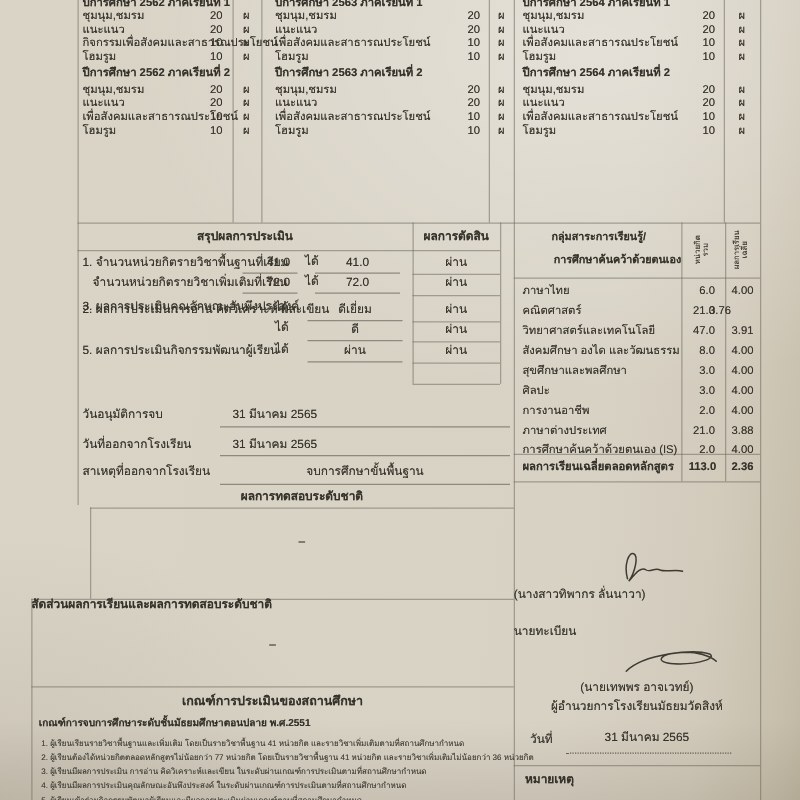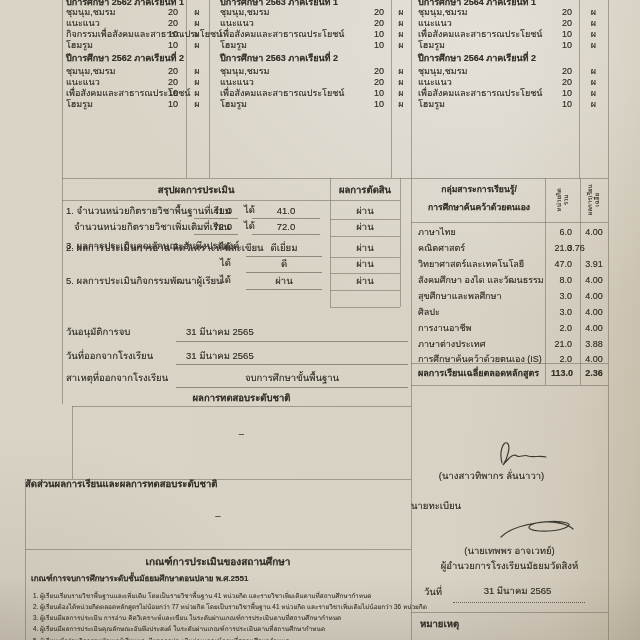--- a/index.html
+++ b/index.html
@@ -195,21 +195,21 @@
   <span class="t sm" style="left:33px;top:613px">3. ผู้เรียนมีผลการประเมิน การอ่าน คิดวิเคราะห์และเขียน ในระดับผ่านเกณฑ์การประเมินตามที่สถานศึกษากำหนด</span>
   <span class="t sm" style="left:33px;top:624px">4. ผู้เรียนมีผลการประเมินคุณลักษณะอันพึงประสงค์ ในระดับผ่านเกณฑ์การประเมินตามที่สถานศึกษากำหนด</span>
   <span class="t sm" style="left:33px;top:636px">5. ผู้เรียนเข้าร่วมกิจกรรมพัฒนาผู้เรียนและมีผลการประเมินผ่านเกณฑ์ตามที่สถานศึกษากำหนด</span>
 
   <div class="vl" style="left:545px;top:178px;height:207px"></div>
   <div class="vl" style="left:580px;top:178px;height:207px"></div>
   <div class="hl" style="left:411px;top:222px;width:197px"></div>
   <div class="hl" style="left:411px;top:363px;width:197px"></div>
   <div class="hl" style="left:411px;top:385px;width:197px"></div>
   <span class="t b" style="left:413px;top:184px;width:132px;text-align:center;font-size:8.6px">กลุ่มสาระการเรียนรู้/</span>
-  <span class="t b" style="left:413px;top:202px;width:132px;text-align:center;font-size:8.6px">การศึกษาค้นคว้าด้วยตนเอง</span>
+  <span class="t b" style="left:413px;top:202px;width:132px;text-align:right;font-size:8.6px">การศึกษาค้นคว้าด้วยตนเอง</span>
   <div class="rot" style="left:545px;top:178px;width:35px;height:44px">
     <span><span>หน่วยกิต</span><br><span>รวม</span></span>
   </div>
   <div class="rot" style="left:580px;top:178px;width:28px;height:44px">
     <span><span>ผลการเรียน</span><br><span>เฉลี่ย</span></span>
   </div>
 
   <span class="t" style="left:418px;top:227px">ภาษาไทย</span>
   <span class="t" style="left:540px;top:227px;width:32px;text-align:right">6.0</span>
   <span class="t" style="left:581px;top:227px;width:26px;text-align:center">4.00</span>
@@ -237,21 +237,21 @@
   <span class="t" style="left:418px;top:354px">การศึกษาค้นคว้าด้วยตนเอง (IS)</span>
   <span class="t" style="left:540px;top:354px;width:32px;text-align:right">2.0</span>
   <span class="t" style="left:581px;top:354px;width:26px;text-align:center">4.00</span>
   <span class="t b" style="left:418px;top:368px">ผลการเรียนเฉลี่ยตลอดหลักสูตร</span>
   <span class="t b" style="left:537px;top:368px;width:36px;text-align:right">113.0</span>
   <span class="t b" style="left:581px;top:368px;width:26px;text-align:center">2.36</span>
 
   <svg class="sig" style="left:492px;top:436px" width="60" height="34" viewBox="0 0 60 34">
     <path d="M10 27 C7 16 11 5 15 7 C19 9 16 22 11 29 C17 22 21 17 25 20 C28 22 32 18 36 20 C41 22 48 19 54 21"></path>
   </svg>
-  <span class="t t2" style="left:393px;top:470px;width:197px;text-align:center">(นางสาวทิพากร  ลั่นนาวา)</span>
+  <span class="t t2" style="left:411px;top:470px;width:197px;text-align:left">(นางสาวทิพากร  ลั่นนาวา)</span>
   <span class="t t2" style="left:411px;top:500px;width:197px;text-align:left">นายทะเบียน</span>
 
   <svg class="sig" style="left:495px;top:515px" width="84" height="30" viewBox="0 0 84 30">
     <path d="M6 22 C20 8 60 4 72 8 C80 11 64 17 44 16 C28 15 32 8 50 7 C62 6 74 10 78 14"></path>
   </svg>
   <span class="t t2" style="left:411px;top:545px;width:197px;text-align:center">(นายเทพพร  อาจเวทย์)</span>
   <span class="t t2" style="left:411px;top:560px;width:197px;text-align:center">ผู้อำนวยการโรงเรียนมัธยมวัดสิงห์</span>
 
   <span class="t t2" style="left:424px;top:586px">วันที่</span>
   <span class="t t2" style="left:455px;top:585px;width:125px;text-align:center">31  มีนาคม  2565</span>

